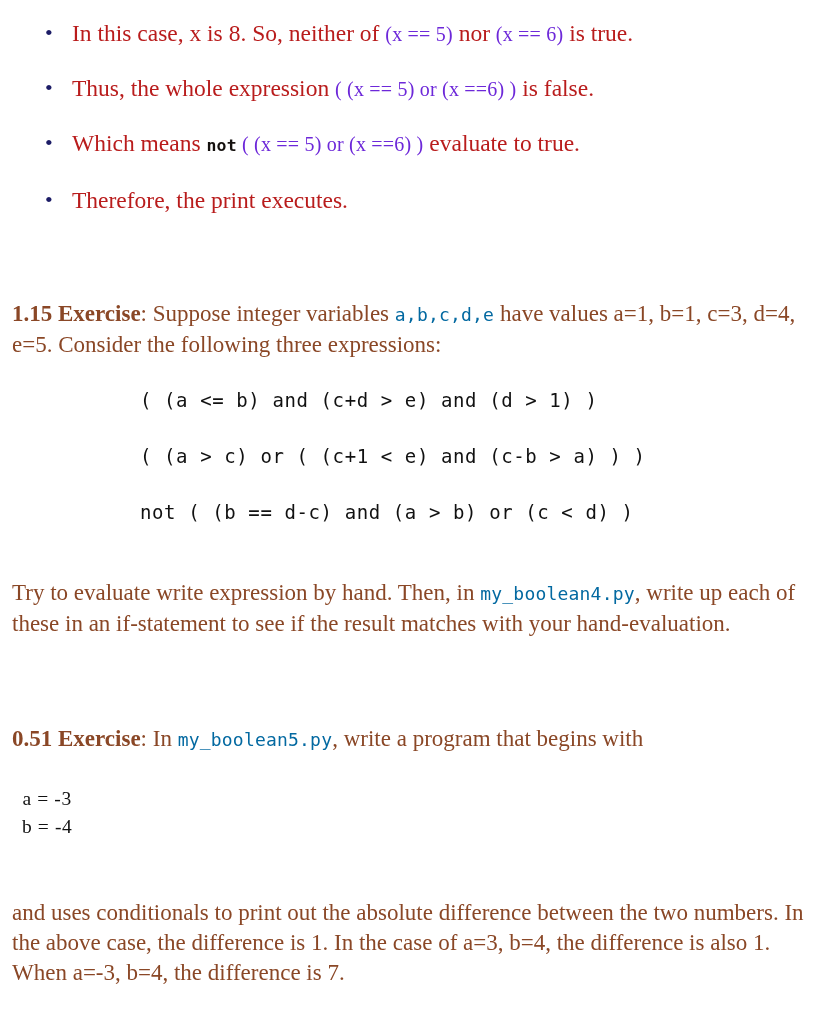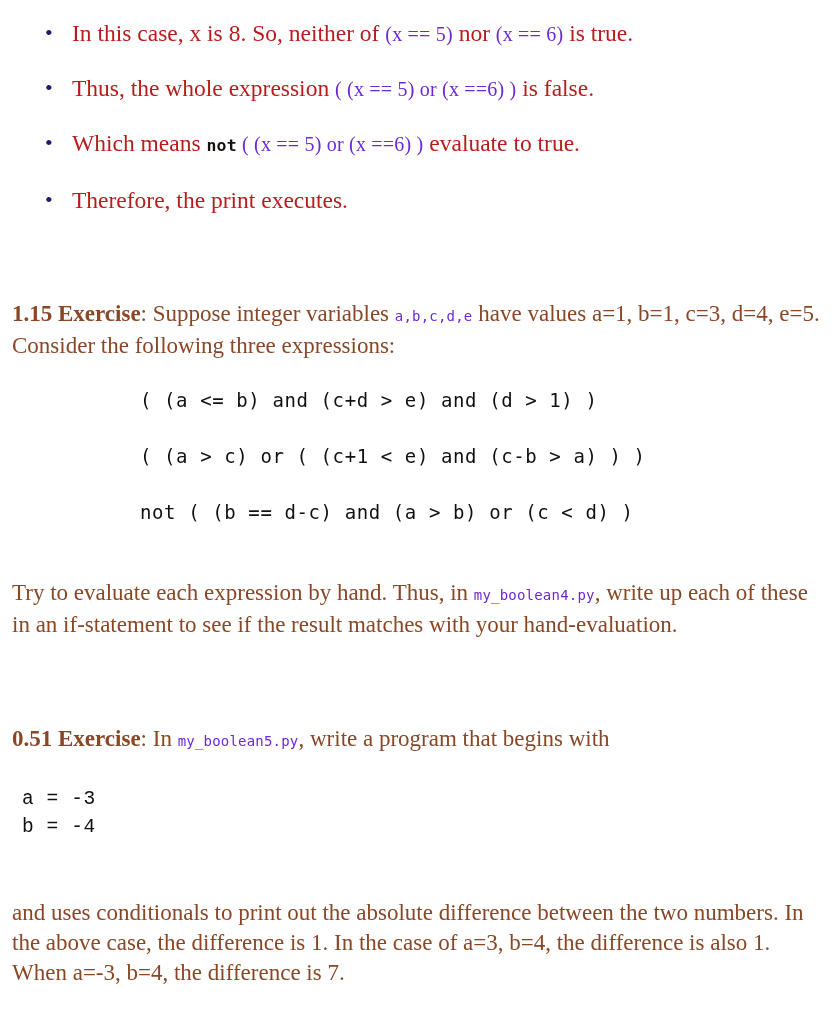--- a/index.html
+++ b/index.html
@@ -77,43 +77,44 @@
     line-height: 30px;
     font-family: "Liberation Serif", "DejaVu Serif", serif;
     text-align: left;
   }
   .ex-label {
     font-weight: bold;
     color: #8a4726;
   }
   .mono-in-brown {
     font-family: "DejaVu Sans Mono", "Liberation Mono", monospace;
-    font-size: 14px;
-    color: #6d28d9;
+    font-size: 18px;
+    color: #0369a1;
     letter-spacing: 0.2px;
   }
 
   
   .code-block {
     position: absolute;
     font-family: "DejaVu Sans Mono", "Liberation Mono", monospace;
     color: #111111;
     font-size: 19px;
     line-height: 56px;
     white-space: pre;
     letter-spacing: 0.6px;
   }
   .code-block-small {
     position: absolute;
-    font-family: Liberation Mono, monospace;
+    font-family: Liberation Serif, serif;
     color: #111111;
     font-size: 19.5px;
     line-height: 28px;
     white-space: pre;
     letter-spacing: 0.6px;
+    text-align: center;
   }
 
   
   #ex115 { top: 299px; }
   #exprs { left: 140px; top: 372px; }
   #try-para { top: 578px; }
   #ex116 { top: 724px; }
   #ab-code { left: 22px; top: 785px; }
   #final-para { top: 890px; margin-top: 8px; }
 </style>
@@ -143,21 +144,21 @@
       <span class="bullet-dot">•</span>
       <span class="serif-navy">Therefore, the print executes.</span>
     </li>
 
   </ul>
 
   <div class="brown-para" id="ex115"><span class="ex-label">1.15 Exercise</span><span>: Suppose integer variables </span><span class="mono-in-brown">a,b,c,d,e</span><span> have values a=1, b=1, c=3, d=4, e=5. Consider the following three expressions:</span></div>
 
   <div class="code-block" id="exprs"><div>( (a &lt;= b) and (c+d &gt; e) and (d &gt; 1) )</div><div>( (a &gt; c) or ( (c+1 &lt; e) and (c-b &gt; a) ) )</div><div>not ( (b == d-c) and (a &gt; b) or (c &lt; d) )</div></div>
 
-  <div class="brown-para" id="try-para"><span>Try to evaluate each expression by hand. Thus, in </span><span class="mono-in-brown">my_boolean4.py</span><span>, write up each of these in an if-statement to see if the result matches with your hand-evaluation.</span></div>
+  <div class="brown-para" id="try-para"><span>Try to evaluate write expression by hand. Then, in </span><span class="mono-in-brown">my_boolean4.py</span><span>, write up each of these in an if-statement to see if the result matches with your hand-evaluation.</span></div>
 
   <div class="brown-para" id="ex116"><span class="ex-label">0.51 Exercise</span><span>: In </span><span class="mono-in-brown">my_boolean5.py</span><span>, write a program that begins with</span></div>
 
   <div class="code-block-small" id="ab-code"><div>a = -3</div><div>b = -4</div></div>
 
   <div class="brown-para" id="final-para">and uses conditionals to print out the absolute difference between the two numbers. In the above case, the difference is 1. In the case of a=3, b=4, the difference is also 1. When a=-3, b=4, the difference is 7.</div>
 
 </div>
 
 </body></html>

